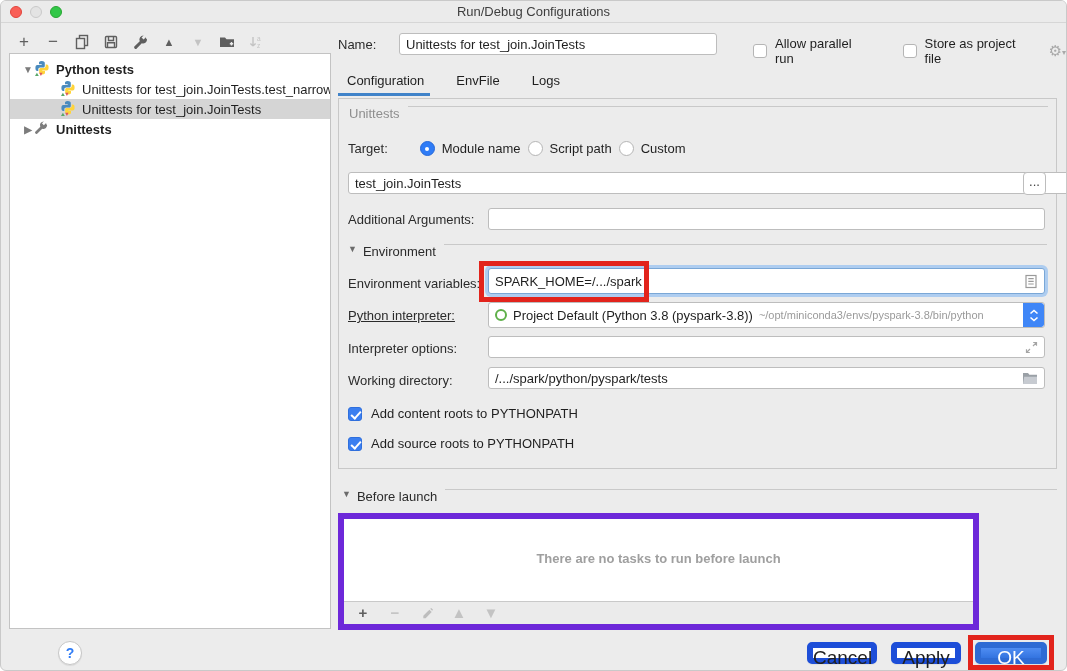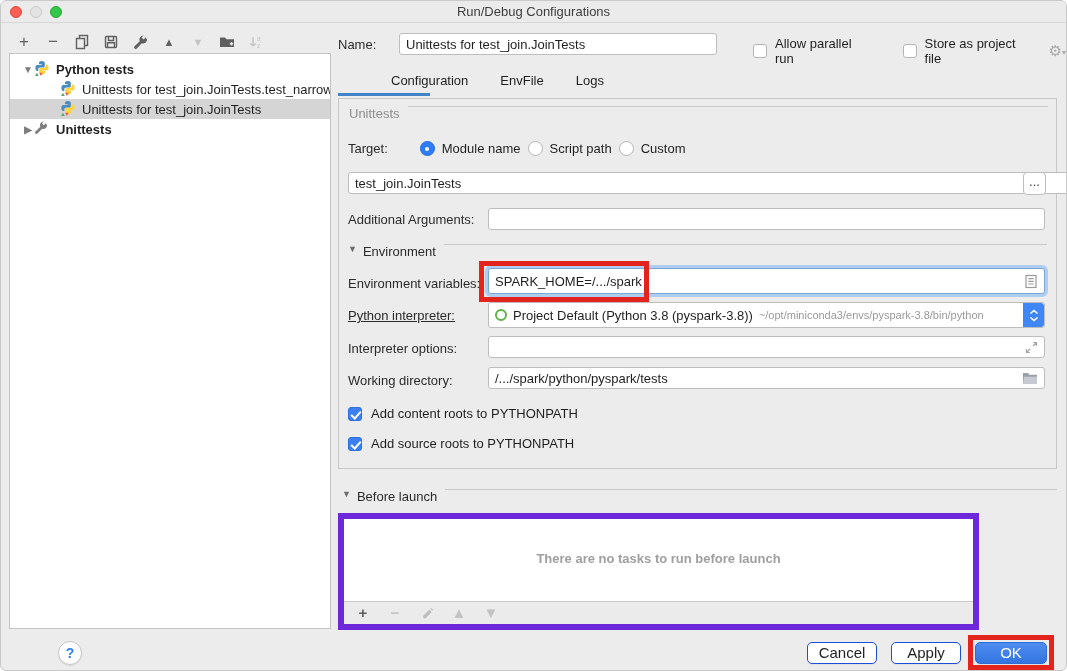--- a/index.html
+++ b/index.html
@@ -39,21 +39,21 @@
   .field { background:#fff; border:1px solid #bdbdbd; border-radius:3px; display:flex; align-items:center; padding:0 6px; height:22px; overflow:hidden; white-space:nowrap; }
   .name-field { position:absolute; left:398px; top:32px; width:318px; }
   .hdr-checks { position:absolute; left:752px; top:35px; display:flex; align-items:center; gap:8px; }
   .cbx { width:14px; height:14px; border:1px solid #b5b5b5; border-radius:3px; background:#fff; flex:0 0 14px; }
   .cbx.on { background:#3b7ff0; border-color:#2f6fdd; position:relative; }
   .cbx.on::after { content:""; position:absolute; left:4px; top:1px; width:4px; height:8px; border:solid #fff; border-width:0 2px 2px 0; transform:rotate(42deg); }
   .gear { color:#a9a9a9; font-size:15px; margin-left:6px; }
   .gear .dd { font-size:8px; vertical-align:1px; }
 
   
-  .tabs { position:absolute; left:346px; top:70px; display:flex; gap:32px;margin-left:44px; }
+  .tabs { position:absolute; left:346px; top:70px; display:flex; gap:32px; }
   .tab { padding:2px 0 6px; color:#1f1f1f; }
   .tab-underline { position:absolute; left:337px; top:92px; width:92px; height:3px; background:#4083c9; }
 
   
   .panel { position:absolute; left:337px; top:97px; width:719px; height:371px; border:1px solid #c8c8c8; background:#ececec; }
   .group-hdr { position:absolute; display:flex; align-items:flex-start; }
   .group-hdr .g-lbl { color:#8e8e8e; margin-right:8px; }
   .group-hdr .g-tri { color:#6b6b6b; font-size:9px; margin-right:6px; }
   .group-hdr .g-name { color:#2b2b2b; margin-right:8px; }
   .rule { height:1px; background:#c9c9c9; flex:1; }
@@ -81,21 +81,21 @@
   .pc1 { left:347px; top:405px; }
   .pc2 { left:347px; top:435px; }
 
   
   .bl-box { position:absolute; left:337px; top:512px; width:641px; height:117px; border:6px solid #6d28d9; background:#fff;font-weight:bold; }
   .bl-hint { position:absolute; width:100%; top:32px; text-align:center; color:#9f9f9f; }
   .bl-bar { position:absolute; left:0; bottom:0; width:100%; height:23px; background:#ebebeb; border-top:1px solid #c9c9c9; display:flex; align-items:center; gap:14px; padding-left:10px; }
   .bl-bar .tbtn { font-size:15px; }
 
   
-  .btn { position:absolute; height:22px; background:#fff; border:1px solid #1d4ed8; border-radius:5px; text-align:center; line-height:20px; font-size:15px; color:#1f1f1f; box-shadow:0 1px 1px rgba(0,0,0,.06); }
+  .btn { position:absolute; height:22px; background:#fff; border:6px solid #1d4ed8; border-radius:5px; text-align:center; line-height:20px; font-size:19px; color:#1f1f1f; box-shadow:0 1px 1px rgba(0,0,0,.06); }
   .btn-cancel { left:806px; top:641px; width:70px; }
   .btn-apply  { left:890px; top:641px; width:70px; }
   .btn-ok { left:974px; top:641px; width:72px; background:linear-gradient(#4f8df2,#3374e0); border-color:#2e6bd4; color:#fff; }
 
   
   .ann { position:absolute; border:5px solid #e2241c; z-index:50; }
   .ann-env { left:478px; top:260px; width:170px; height:41px; }
   .ann-ok  { left:967px; top:634px; width:86px; height:35px; }
 
   .doc-ico svg, .fold-ico svg, .exp-ico svg { display:block; }

